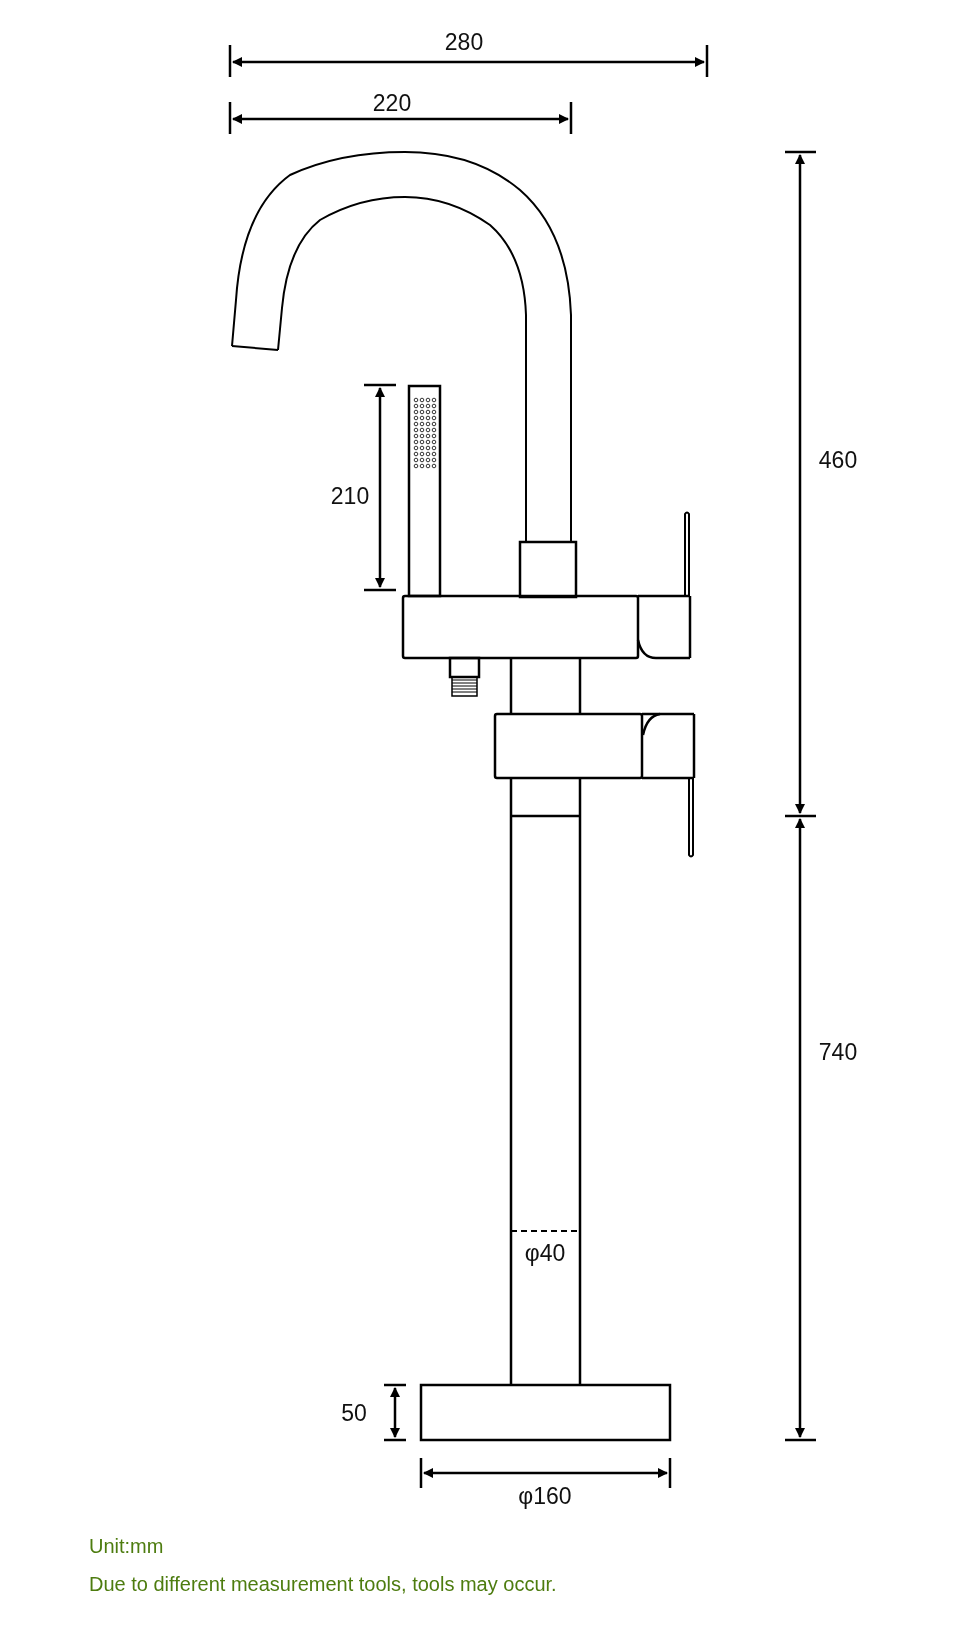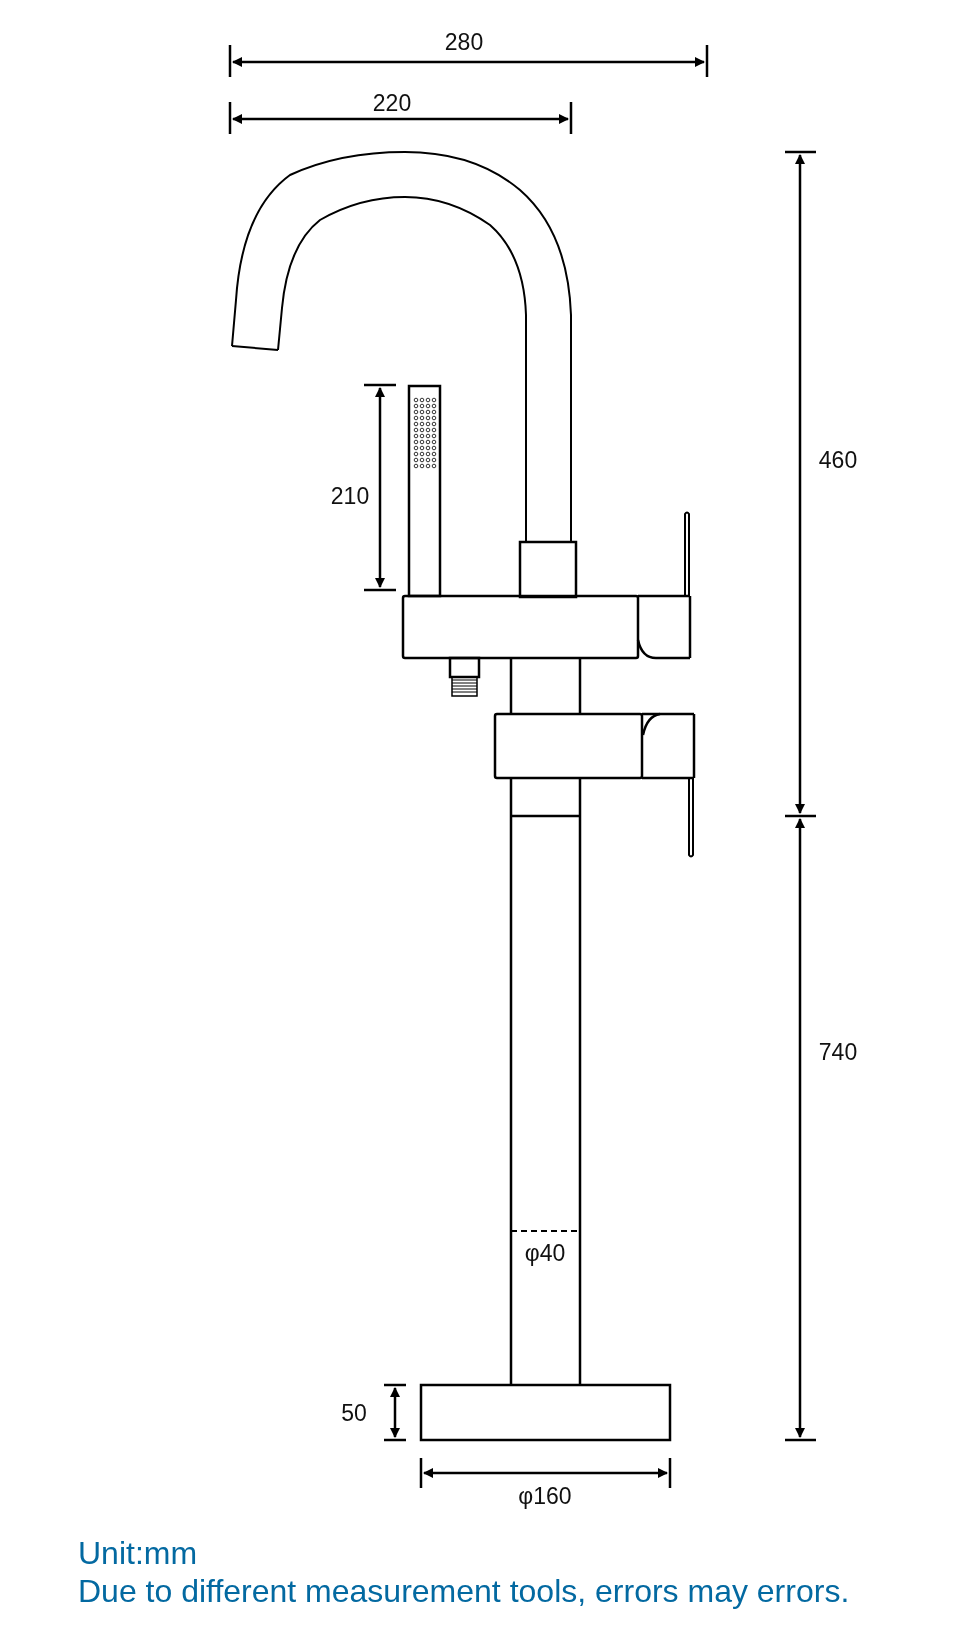--- a/index.html
+++ b/index.html
@@ -1,19 +1,19 @@
 <!DOCTYPE html>
 <html><head>
 <meta charset="utf-8">
 <style>
   html, body { margin: 0; padding: 0; background: #ffffff; }
   body { width: 960px; height: 1635px; position: relative; overflow: hidden; }
   #drawing { position: absolute; left: 0; top: 0; width: 960px; height: 1635px; }
   .lbl { font-family: "Liberation Sans", sans-serif; font-size: 23px; fill: #111; }
-  .note { position: absolute; left: 78px; font-family: "Liberation Sans", sans-serif; font-size: 32px; color: #0369a1; white-space: nowrap; }
+  .note { position: absolute; left: 89px; font-family: "Liberation Sans", sans-serif; font-size: 20px; color: #4d7c0f; white-space: nowrap; }
 </style>
 </head>
 <body>
 
 <svg id="drawing" viewBox="0 0 960 1635" xmlns="http://www.w3.org/2000/svg">
   <defs>
     <marker id="arr" viewBox="0 0 10 10" refX="9" refY="5" markerWidth="10" markerHeight="10" markerUnits="userSpaceOnUse" orient="auto-start-reverse">
       <path d="M0,0 L10,5 L0,10 z" fill="#000"></path>
     </marker>
   </defs>
@@ -138,13 +138,13 @@
   <text class="lbl" x="838" y="468" text-anchor="middle">460</text>
 
   <g stroke="#000" stroke-width="2.5" fill="none">
     <line x1="800" y1="819" x2="800" y2="1437" marker-start="url(#arr)" marker-end="url(#arr)"></line>
     <line x1="785" y1="1440" x2="816" y2="1440"></line>
   </g>
   <text class="lbl" x="838" y="1060" text-anchor="middle">740</text>
 </svg>
 
 <div class="note" style="top:1535px;">Unit:mm</div>
-<div class="note" style="top:1573px;">Due to different measurement tools, errors may errors.</div>
+<div class="note" style="top:1573px;">Due to different measurement tools, tools may occur.</div>
 
 </body></html>

